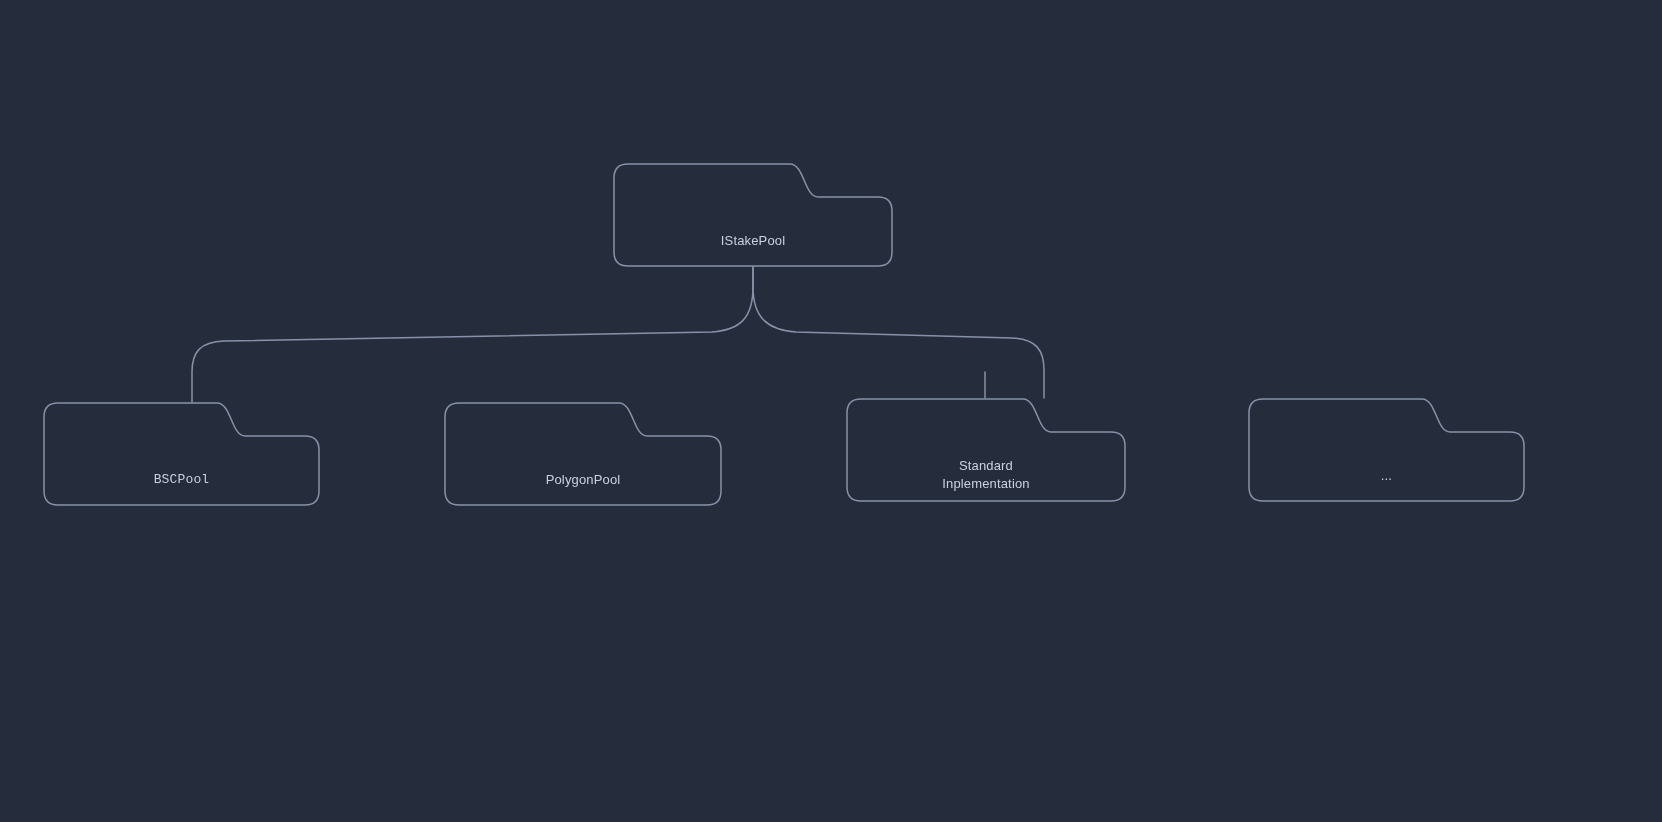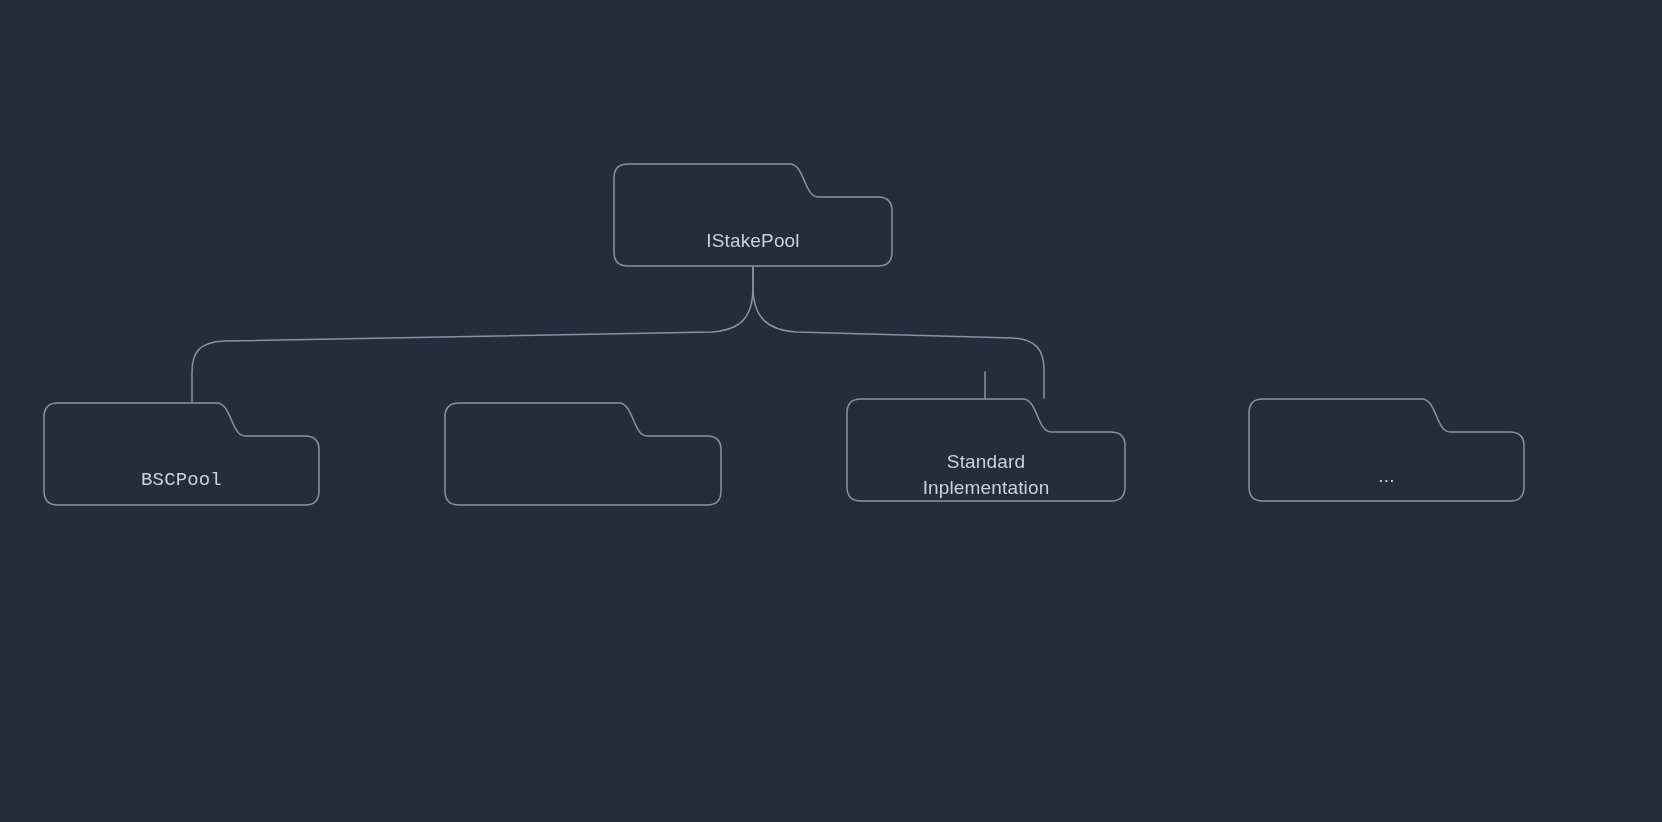--- a/index.html
+++ b/index.html
@@ -43,21 +43,21 @@
   }
   .node-label {
     position: absolute;
     left: 0;
     right: 0;
     display: flex;
     align-items: center;
     justify-content: center;
     text-align: center;
     color: #c9d1de;
-    font-size: 19px;
+    font-size: 13px;
     font-family: "Liberation Sans", sans-serif;
     font-weight: 400;
     letter-spacing: 0.15px;
     line-height: 1.38;
     white-space: pre-line;
     user-select: none;
   }
 </style>
 </head>
 <body>
@@ -80,20 +80,21 @@
       <div class="node" style="left: 43px; top: 402px; width: 277px; height: 104px;">
         <svg class="node-svg" viewBox="0 0 277 104">
           <path d="M 15 1 L 174 1 C 188.3 1 188.3 34 202 34 L 262 34 Q 276 34 276 48 L 276 89 Q 276 103 262 103 L 15 103 Q 1 103 1 89 L 1 15 Q 1 1 15 1 Z" fill="none" stroke="#8792a8" stroke-width="1.5" stroke-linejoin="round"></path>
         </svg>
         <div class="node-label" style="top: 52px; height: 52px; font-family: Liberation Mono, monospace;">BSCPool</div>
       </div>
       <div class="node" style="left: 444px; top: 402px; width: 278px; height: 104px;">
         <svg class="node-svg" viewBox="0 0 278 104">
           <path d="M 15 1 L 175 1 C 189.3 1 189.3 34 203 34 L 263 34 Q 277 34 277 48 L 277 89 Q 277 103 263 103 L 15 103 Q 1 103 1 89 L 1 15 Q 1 1 15 1 Z" fill="none" stroke="#8792a8" stroke-width="1.5" stroke-linejoin="round"></path>
         </svg>
+        <div class="node-label" style="top: 52px; height: 52px;">PolygonPool</div>
       </div>
       <div class="node" style="left: 846px; top: 398px; width: 280px; height: 104px;">
         <svg class="node-svg" viewBox="0 0 280 104">
           <path d="M 15 1 L 177 1 C 191.3 1 191.3 34 205 34 L 265 34 Q 279 34 279 48 L 279 89 Q 279 103 265 103 L 15 103 Q 1 103 1 89 L 1 15 Q 1 1 15 1 Z" fill="none" stroke="#8792a8" stroke-width="1.5" stroke-linejoin="round"></path>
         </svg>
         <div class="node-label" style="top: 50px; height: 54px;">Standard
 Inplementation</div>
       </div>
       <div class="node" style="left: 1248px; top: 398px; width: 277px; height: 104px;">
         <svg class="node-svg" viewBox="0 0 277 104">

